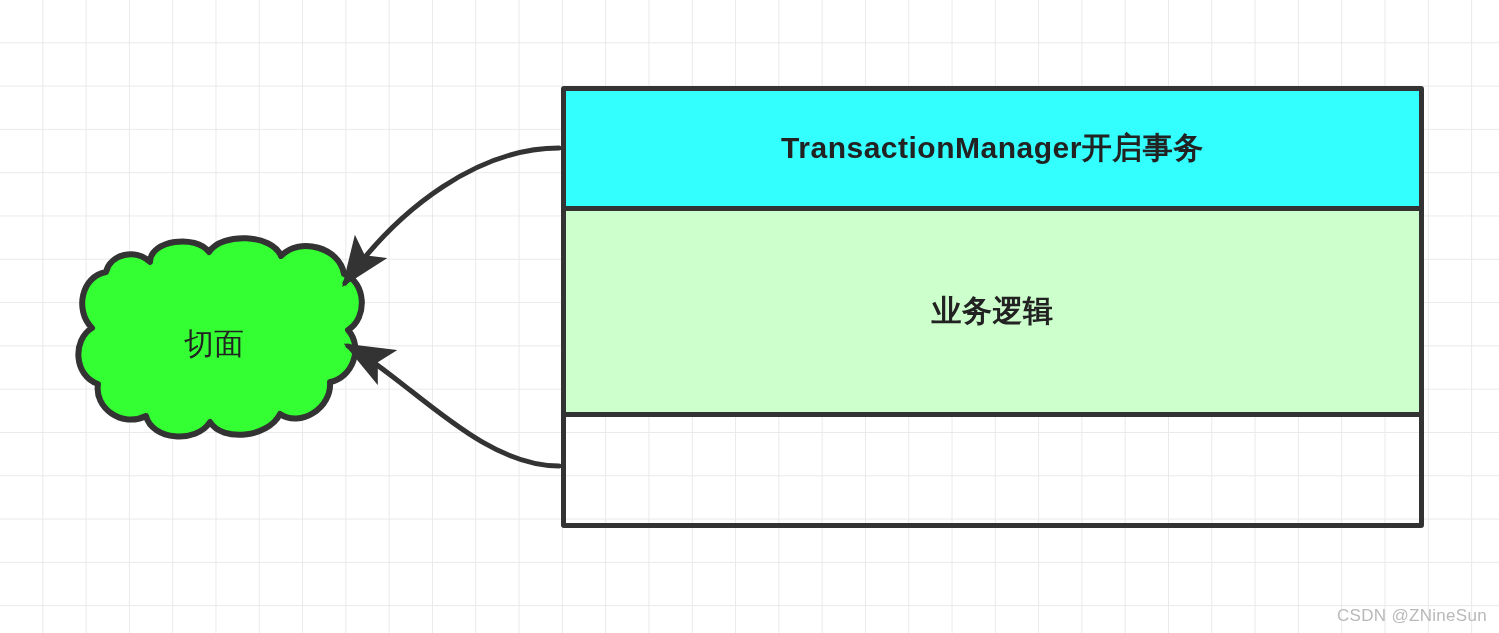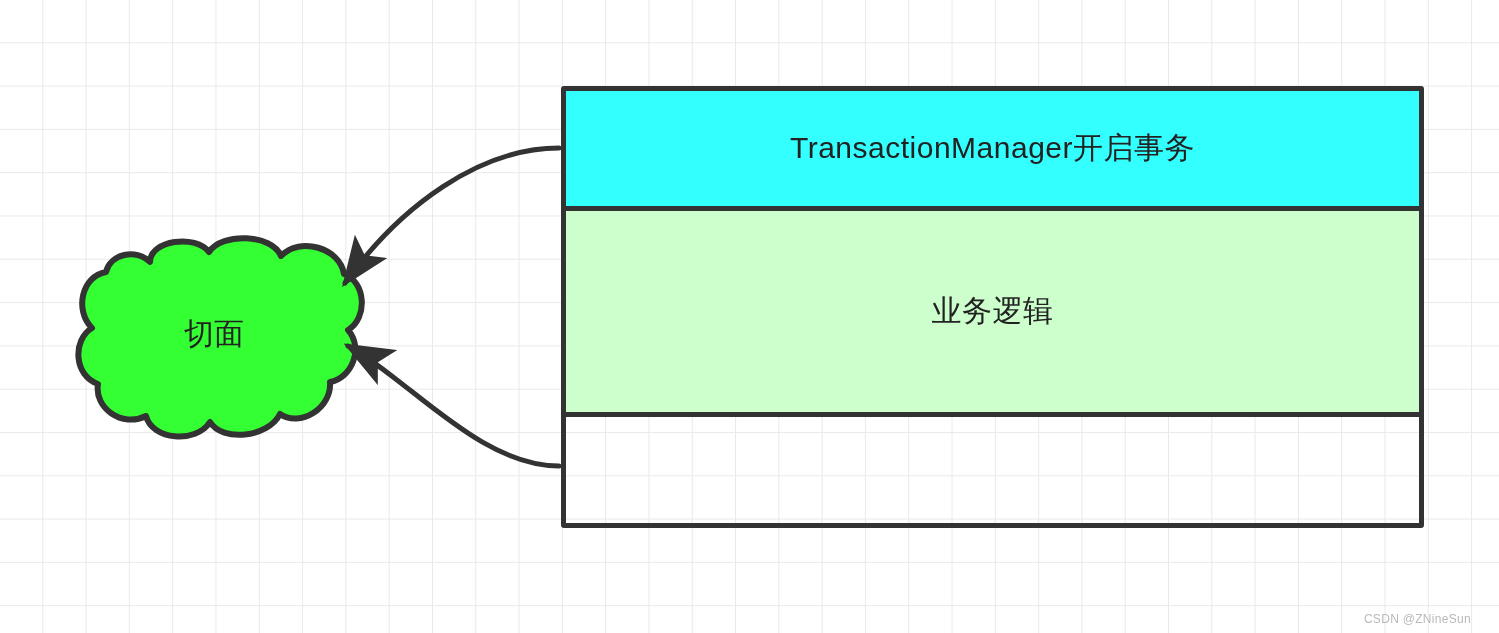--- a/index.html
+++ b/index.html
@@ -33,20 +33,21 @@
     position: absolute;
     left: 561px;
     top: 86px;
     width: 863px;
     height: 442px;
     border: 5px solid #333333;
     box-sizing: border-box;
     display: flex;
     flex-direction: column;
     border-radius: 3px;
+    font-weight: bold;
   }
   .band {
     display: flex;
     align-items: center;
     justify-content: center;
     box-sizing: border-box;
     text-align: center;
     color: #222222;
     font-size: 30px;
     letter-spacing: 0.5px;
@@ -61,32 +62,32 @@
     background: #ccffcc;
     border-bottom: 5px solid #333333;
   }
   .band-bottom {
     flex: 1 1 auto;
     background: #33ffff;
   }
   .cloud-label {
     position: absolute;
     left: 78px;
-    top: 314px;
+    top: 324px;
     width: 272px;
     text-align: center;
     font-size: 30px;
     color: #222222;
     pointer-events: none;
   }
   .watermark {
     position: absolute;
-    right: 28px;
+    right: 12px;
     bottom: 7px;
-    font-size: 12px;
+    font-size: 17px;
     color: #b9b9b9;
     letter-spacing: 0.3px;
   }
 </style>
 </head>
 <body>
 
 <div id="canvas">
 
   <svg class="diagram-svg" viewBox="0 0 1499 633">

